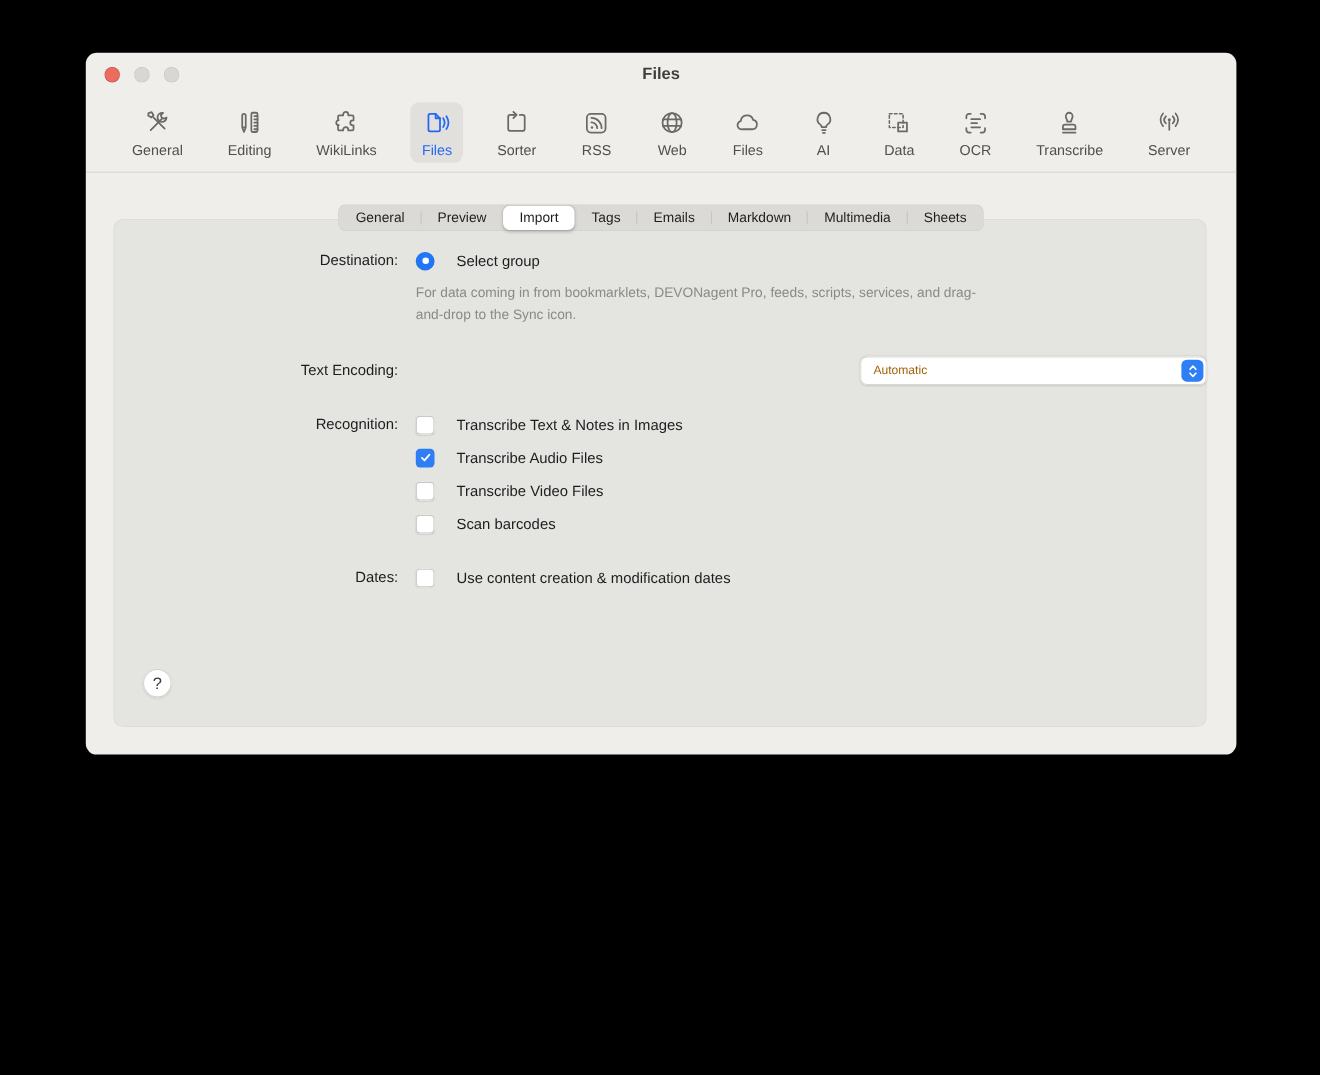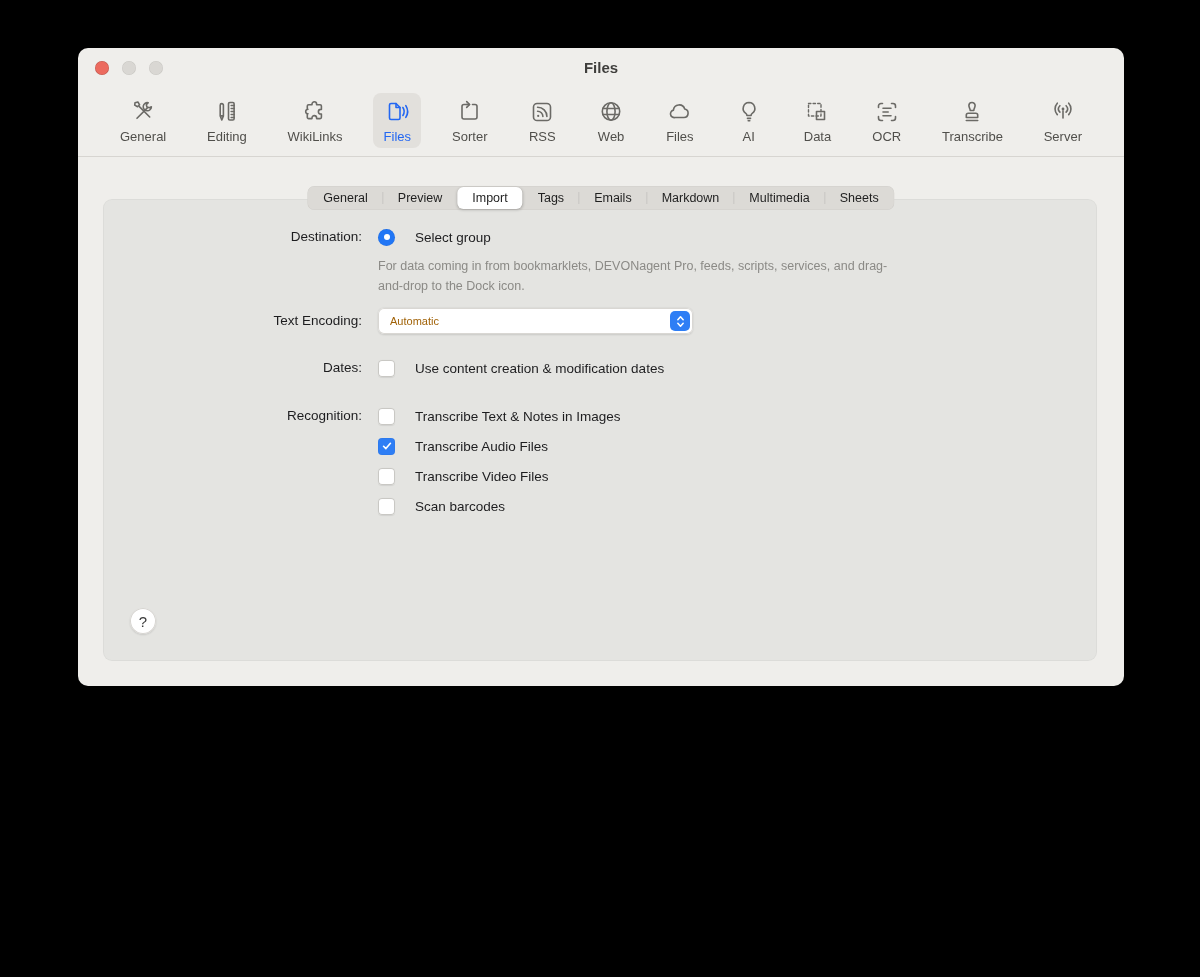--- a/index.html
+++ b/index.html
@@ -69,21 +69,21 @@
   .checkbox { width:17px; height:17px; border-radius:4px; background:#fff; flex:none;
            box-shadow:inset 0 0 0 1px #c9c8c4, 0 0.5px 1px rgba(0,0,0,.08);
            display:flex; align-items:center; justify-content:center; }
   .checkbox.checked { background:#2e7ef5; box-shadow:inset 0 0 0 0.5px rgba(0,0,0,.06); }
   .checkbox svg { width:12px; height:12px; display:none; }
   .checkbox.checked svg { display:block; }
 
   .help-text { margin-top:4px; max-width:510px; font-size:12.5px; line-height:20px;
                color:#8b8a86; }
 
-  .mt-enc { margin-top:12px; }
+  .mt-enc { margin-top:28px;justify-content:space-between; }
   .mt-dates { margin-top:22px; }
   .mt-rec { margin-top:21px; }
 
   .popup { position:relative; width:315px; height:26px; background:#fff; border-radius:6px;
            box-shadow:inset 0 0 0 1px #d9d7d3, 0 0.5px 2px rgba(0,0,0,.12);
            display:flex; align-items:center; padding:0 30px 0 12px; cursor:default; }
   .popup-value { font-size:11px; color:#a16207; }
   .popup-cap { position:absolute; right:3px; top:3px; width:20px; height:20px;
                border-radius:5px; background:#2e7ef5; display:flex; align-items:center;
                justify-content:center; }
@@ -264,71 +264,71 @@
 
         <div class="form">
 
           <div class="frow">
             <div class="flabel lh30">Destination:</div>
             <div class="fctrl">
               <div class="choice-row">
                 <span class="radio checked"></span>
                 <span>Select group</span>
               </div>
-              <div class="help-text">For data coming in from bookmarklets, DEVONagent Pro, feeds, scripts, services, and drag-and-drop to the Dock icon.</div>
+              <div class="help-text">For data coming in from bookmarklets, DEVONagent Pro, feeds, scripts, services, and drag-and-drop to the Sync icon.</div>
             </div>
           </div>
 
           <div class="frow mt-enc">
             <div class="flabel lh26">Text Encoding:</div>
             <div class="fctrl">
               <div class="popup">
                 <span class="popup-value">Automatic</span>
                 <span class="popup-cap">
                     <svg viewBox="0 0 12 16">
                       <path d="M3.1 6l2.9-3.1L8.9 6"></path>
                       <path d="M3.1 10l2.9 3.1L8.9 10"></path>
                     </svg>
                   </span>
               </div>
             </div>
           </div>
 
+          <div class="frow mt-rec">
+            <div class="flabel lh30">Recognition:</div>
+            <div class="fctrl">
+              <div class="choice-row">
+                <span class="checkbox"></span>
+                <span>Transcribe Text &amp; Notes in Images</span>
+              </div>
+              <div class="choice-row">
+                <span class="checkbox checked">
+                    <svg viewBox="0 0 14 14">
+                      <path d="M3 7.3l2.7 2.7 5.3-6.2" fill="none" stroke="#fff" stroke-width="1.9" stroke-linecap="round" stroke-linejoin="round"></path>
+                    </svg>
+                  </span>
+                <span>Transcribe Audio Files</span>
+              </div>
+              <div class="choice-row">
+                <span class="checkbox"></span>
+                <span>Transcribe Video Files</span>
+              </div>
+              <div class="choice-row">
+                <span class="checkbox"></span>
+                <span>Scan barcodes</span>
+              </div>
+            </div>
+          </div>
+
           <div class="frow mt-dates">
             <div class="flabel lh24">Dates:</div>
             <div class="fctrl">
               <div class="choice-row" style="height:24px">
                 <span class="checkbox"></span>
                 <span>Use content creation &amp; modification dates</span>
-              </div>
-            </div>
-          </div>
-
-          <div class="frow mt-rec">
-            <div class="flabel lh30">Recognition:</div>
-            <div class="fctrl">
-              <div class="choice-row">
-                <span class="checkbox"></span>
-                <span>Transcribe Text &amp; Notes in Images</span>
-              </div>
-              <div class="choice-row">
-                <span class="checkbox checked">
-                    <svg viewBox="0 0 14 14">
-                      <path d="M3 7.3l2.7 2.7 5.3-6.2" fill="none" stroke="#fff" stroke-width="1.9" stroke-linecap="round" stroke-linejoin="round"></path>
-                    </svg>
-                  </span>
-                <span>Transcribe Audio Files</span>
-              </div>
-              <div class="choice-row">
-                <span class="checkbox"></span>
-                <span>Transcribe Video Files</span>
-              </div>
-              <div class="choice-row">
-                <span class="checkbox"></span>
-                <span>Scan barcodes</span>
               </div>
             </div>
           </div>
 
         </div>
 
         <div class="help-btn">?</div>
       </div>
 
       <div class="segmented">

